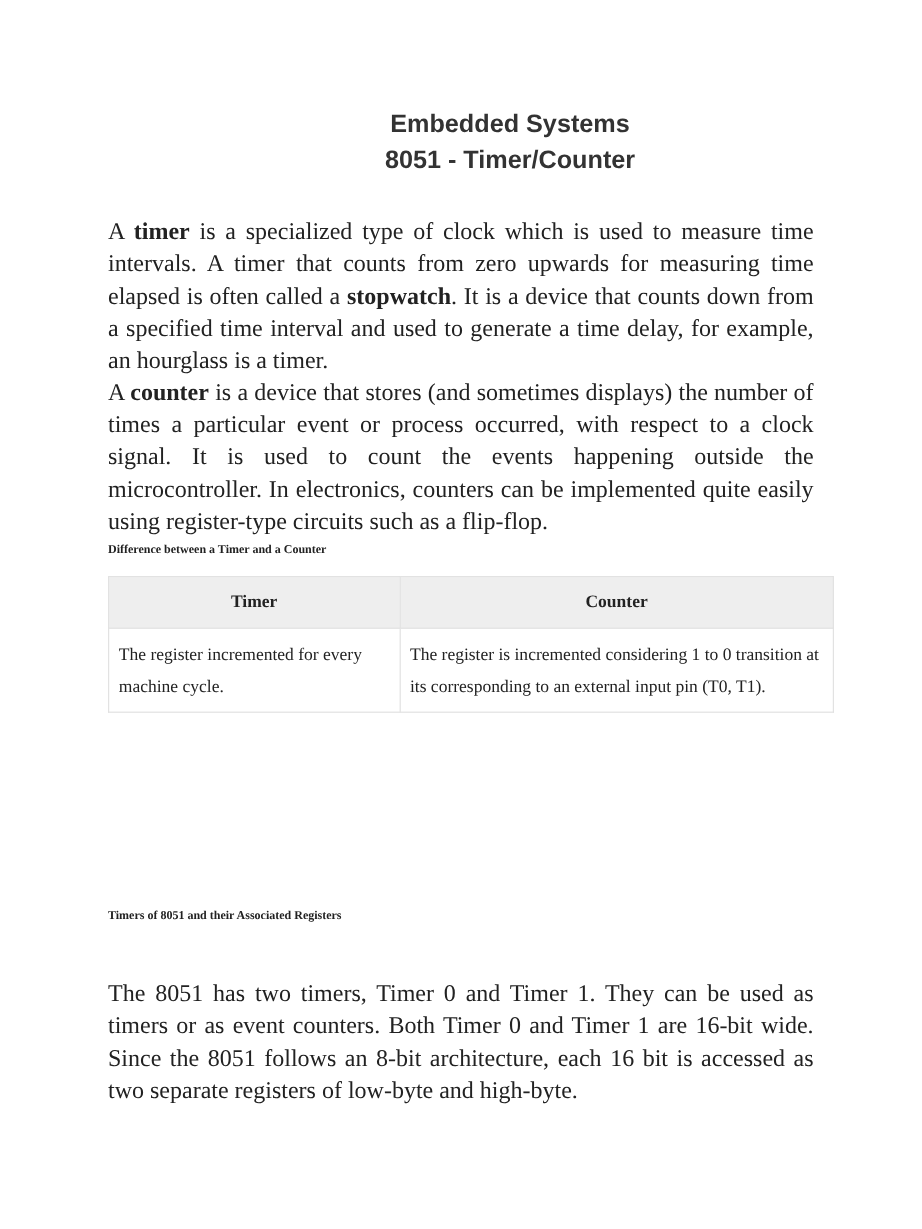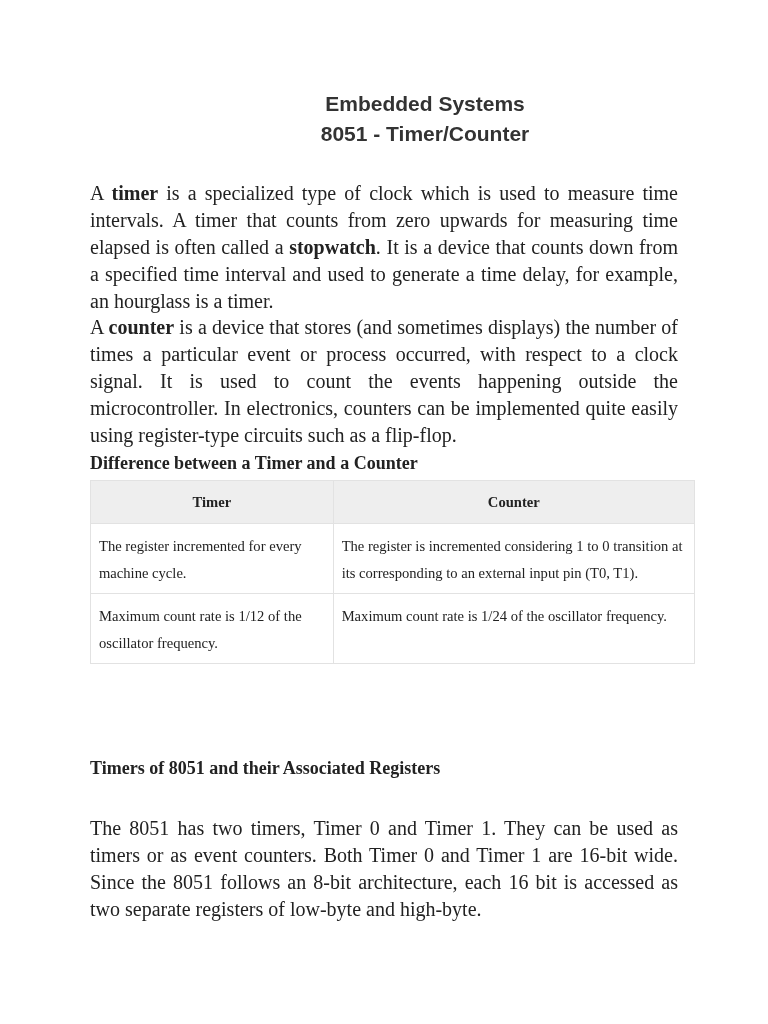--- a/index.html
+++ b/index.html
@@ -12,21 +12,21 @@
   .t2 { top:122px; }
   .para {
     position:absolute; left:90px; width:588px;
     font-family:"Liberation Serif", serif; font-size:20px; line-height:27px;
     text-align:justify; color:#222; margin:0;
   }
   .p1 { top:180px; }
   .p2 { top:314px; }
   .heading {
     position:absolute; left:90px;
-    font-family:"Liberation Serif", serif; font-weight:bold; font-size:18px; color:#222;
+    font-family:"Liberation Serif", serif; font-weight:bold; font-size:10px; color:#222;
   }
   .h1 { top:453px; }
   .h2 { top:758px; }
   .p3 { top:815px; }
   table {
     position:absolute; left:90px; top:480px; width:605px;
     border-collapse:collapse;
     font-family:"Liberation Serif", serif; font-size:14.6px; color:#222;
   }
   th, td { border:1px solid #e2e2e2; vertical-align:top; }
@@ -56,21 +56,17 @@
     <tr>
       <th>Timer</th>
       <th>Counter</th>
     </tr>
   </thead>
   <tbody>
     <tr>
       <td>The register incremented for every machine cycle.</td>
       <td>The register is incremented considering 1 to 0 transition at its corresponding to an external input pin (T0, T1).</td>
     </tr>
-    <tr>
-      <td>Maximum count rate is 1/12 of the oscillator frequency.</td>
-      <td>Maximum count rate is 1/24 of the oscillator frequency.</td>
-    </tr>
   </tbody>
 </table>
 
 <div class="heading h2">Timers of 8051 and their Associated Registers</div>
 <p class="para p3">The 8051 has two timers, Timer 0 and Timer 1. They can be used as timers or as event counters. Both Timer 0 and Timer 1 are 16-bit wide. Since the 8051 follows an 8-bit architecture, each 16 bit is accessed as two separate registers of low-byte and high-byte.</p>
 
 </body></html>

